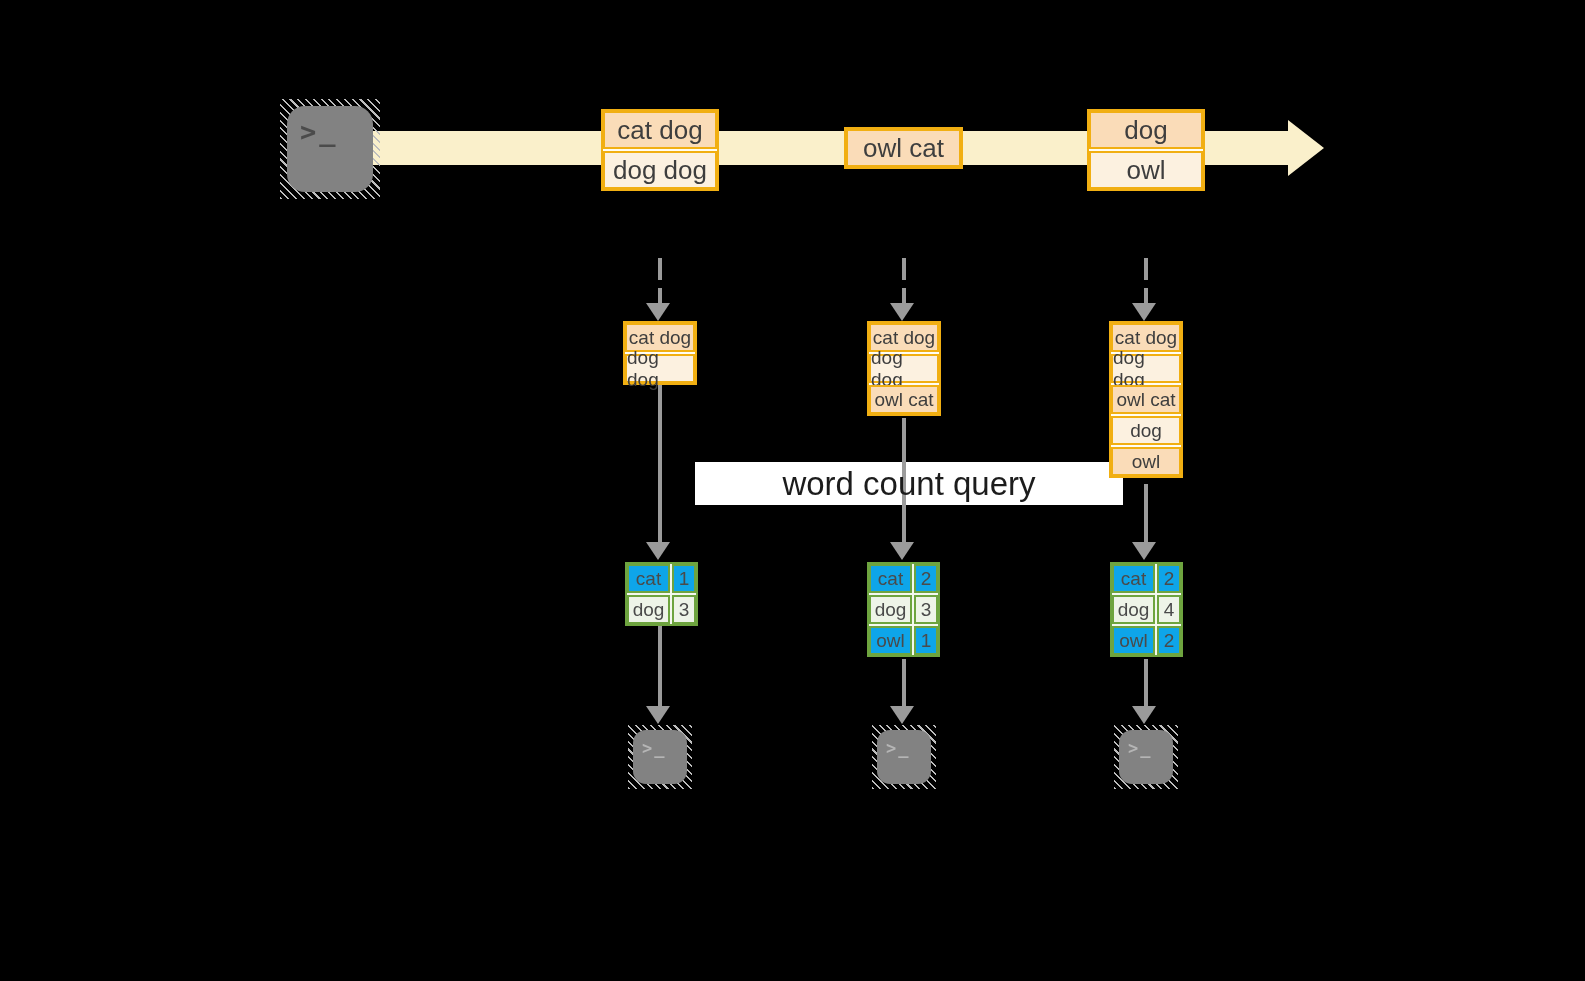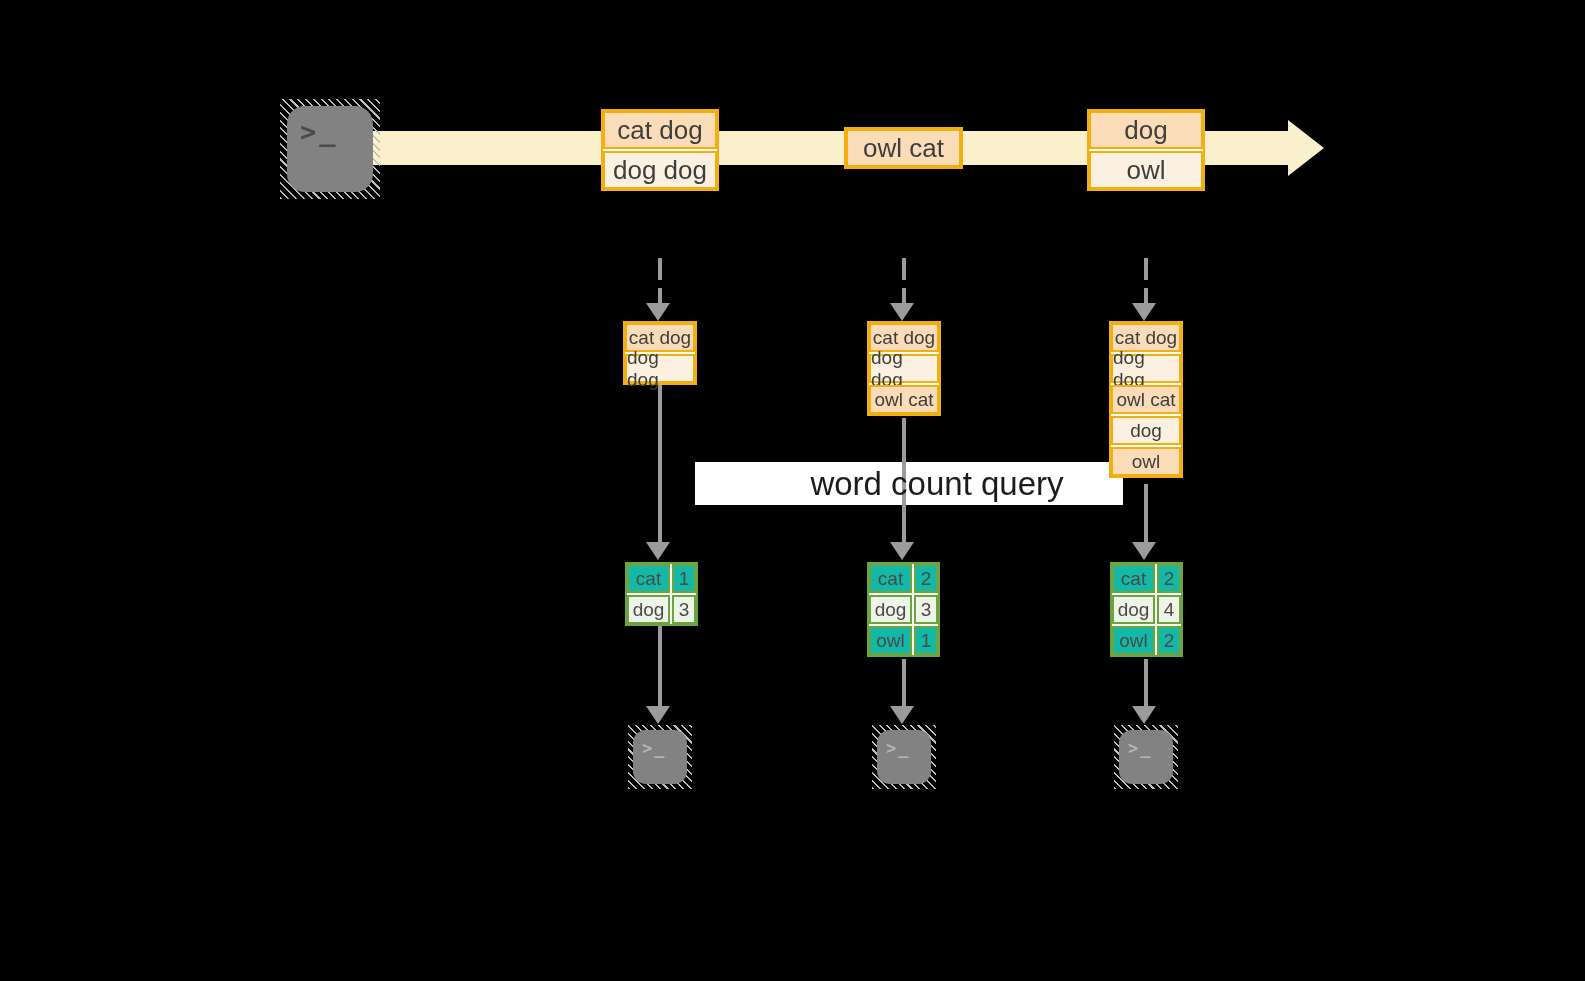--- a/index.html
+++ b/index.html
@@ -20,21 +20,21 @@
   .stream-row{height:38px;font-size:26px;}
   .state-row{height:29px;font-size:19px;}
   .peach{background:#FADCB8;}
   .cream{background:#FCF1E0;}
 
   
   .gtable{display:grid;grid-template-columns:43px 24px;gap:2px;background:#F4F8EF;
           border:2px solid #6EA43F;box-sizing:border-box;z-index:3;}
   .gcell{border:2px solid #6EA43F;height:29px;display:flex;align-items:center;justify-content:center;
          font-size:19px;color:#4A4A4A;box-sizing:border-box;}
-  .sage{background:#14b8a6;}
+  .sage{background:#0ea5e9;}
   .lightg{background:#EEF4E8;}
 
   
   .varrow{width:4px;background:#9B9B9B;z-index:2;}
   .vdash{width:4px;background:repeating-linear-gradient(to bottom,#9B9B9B 0 22px,transparent 22px 30px);z-index:2;}
   .ahead{width:0;height:0;border-left:12px solid transparent;border-right:12px solid transparent;
          border-top:18px solid #9B9B9B;z-index:2;}
 
   
   .hatch{background:repeating-linear-gradient(45deg,#BDBDBD 0 1.5px,transparent 1.5px 5.5px);z-index:1;}
@@ -42,21 +42,21 @@
   .tsq-big{border-radius:18px;}
   .tsq-small{border-radius:13px;}
   .tglyph{position:absolute;font-weight:700;letter-spacing:3px;z-index:3;
           font-family:"DejaVu Sans Mono",monospace;}
   .tglyph-big{color:#4B4B4B;font-size:27px;}
   .tglyph-small{color:#B5B5B5;font-size:17px;letter-spacing:2px;}
 
   
   .wcq-bg{background:#FFFFFF;z-index:1;}
   .wcq-text{z-index:4;display:flex;align-items:center;justify-content:center;
-            color:#1C1C1C;font-size:33px;font-weight:300;background:transparent;margin-left:28px;}
+            color:#1C1C1C;font-size:33px;font-weight:300;background:transparent;}
 </style>
 </head>
 <body>
 
 <div class="canvas">
 
   <div class="abs band" style="left:372px;top:131px;width:916px;height:34px;"></div>
   <div class="abs bandhead" style="left:1288px;top:120px;"></div>
 
   <div class="abs hatch" style="left:280px;top:99px;width:100px;height:100px;"></div>

